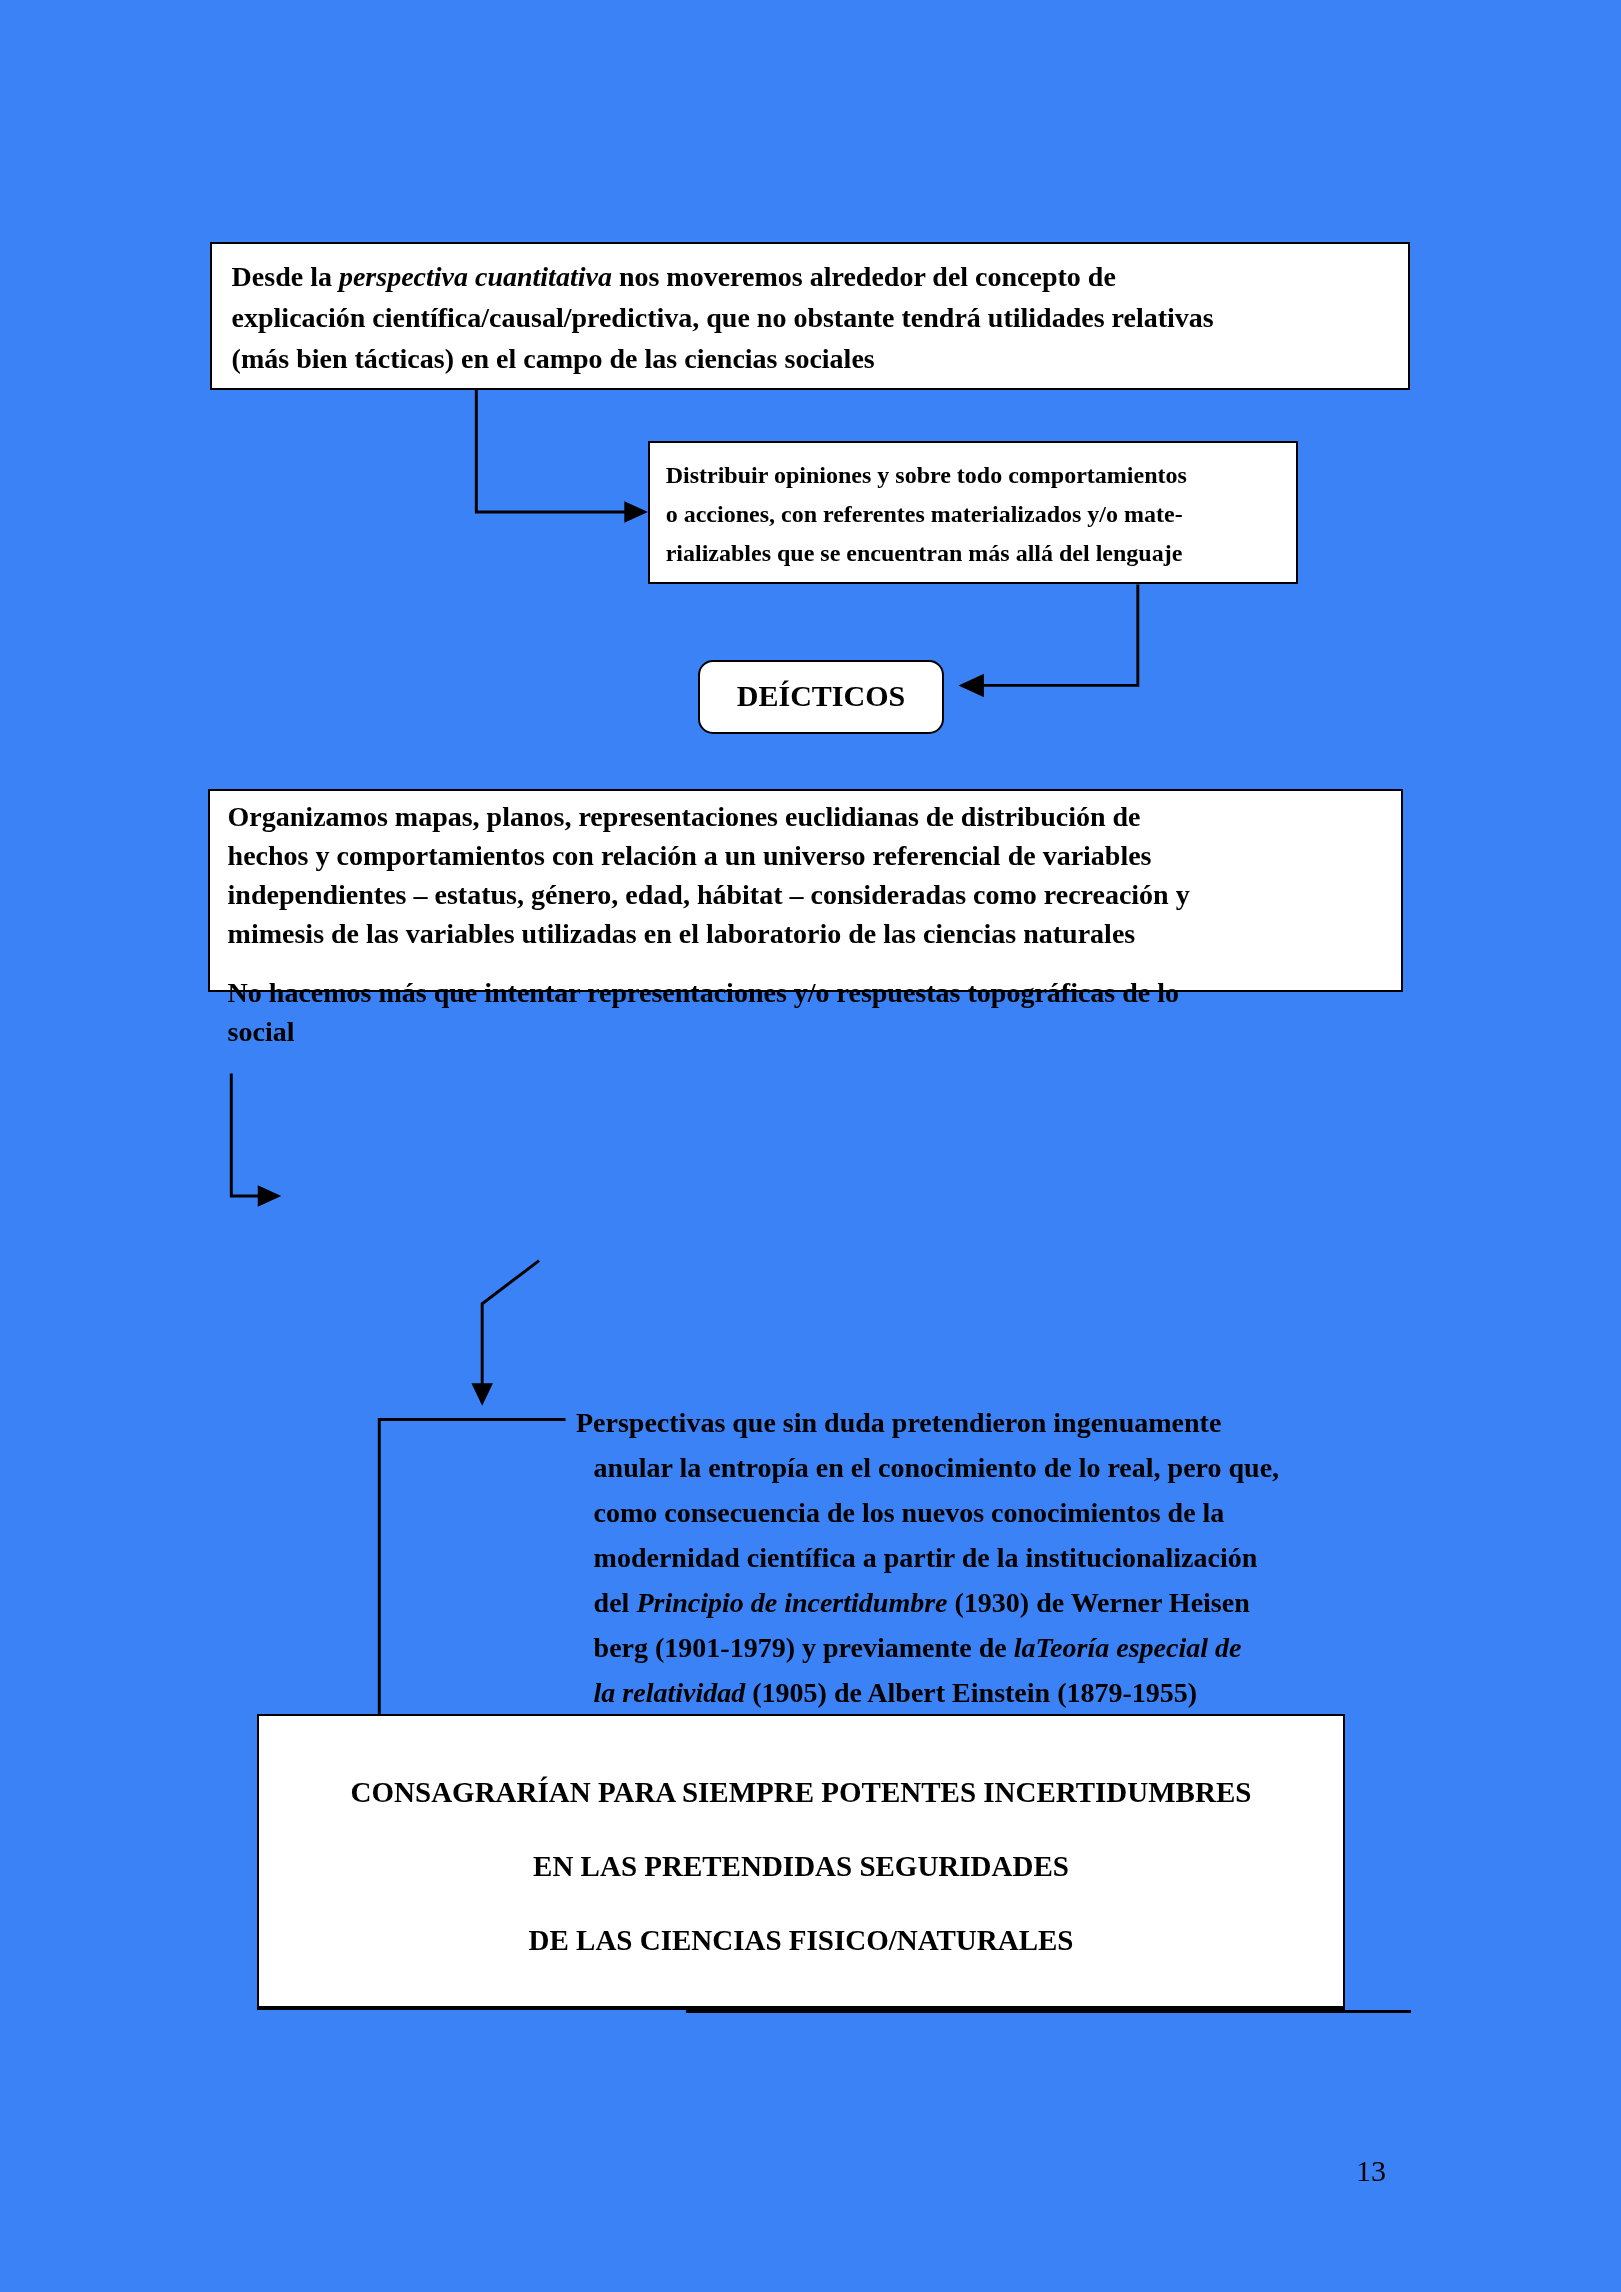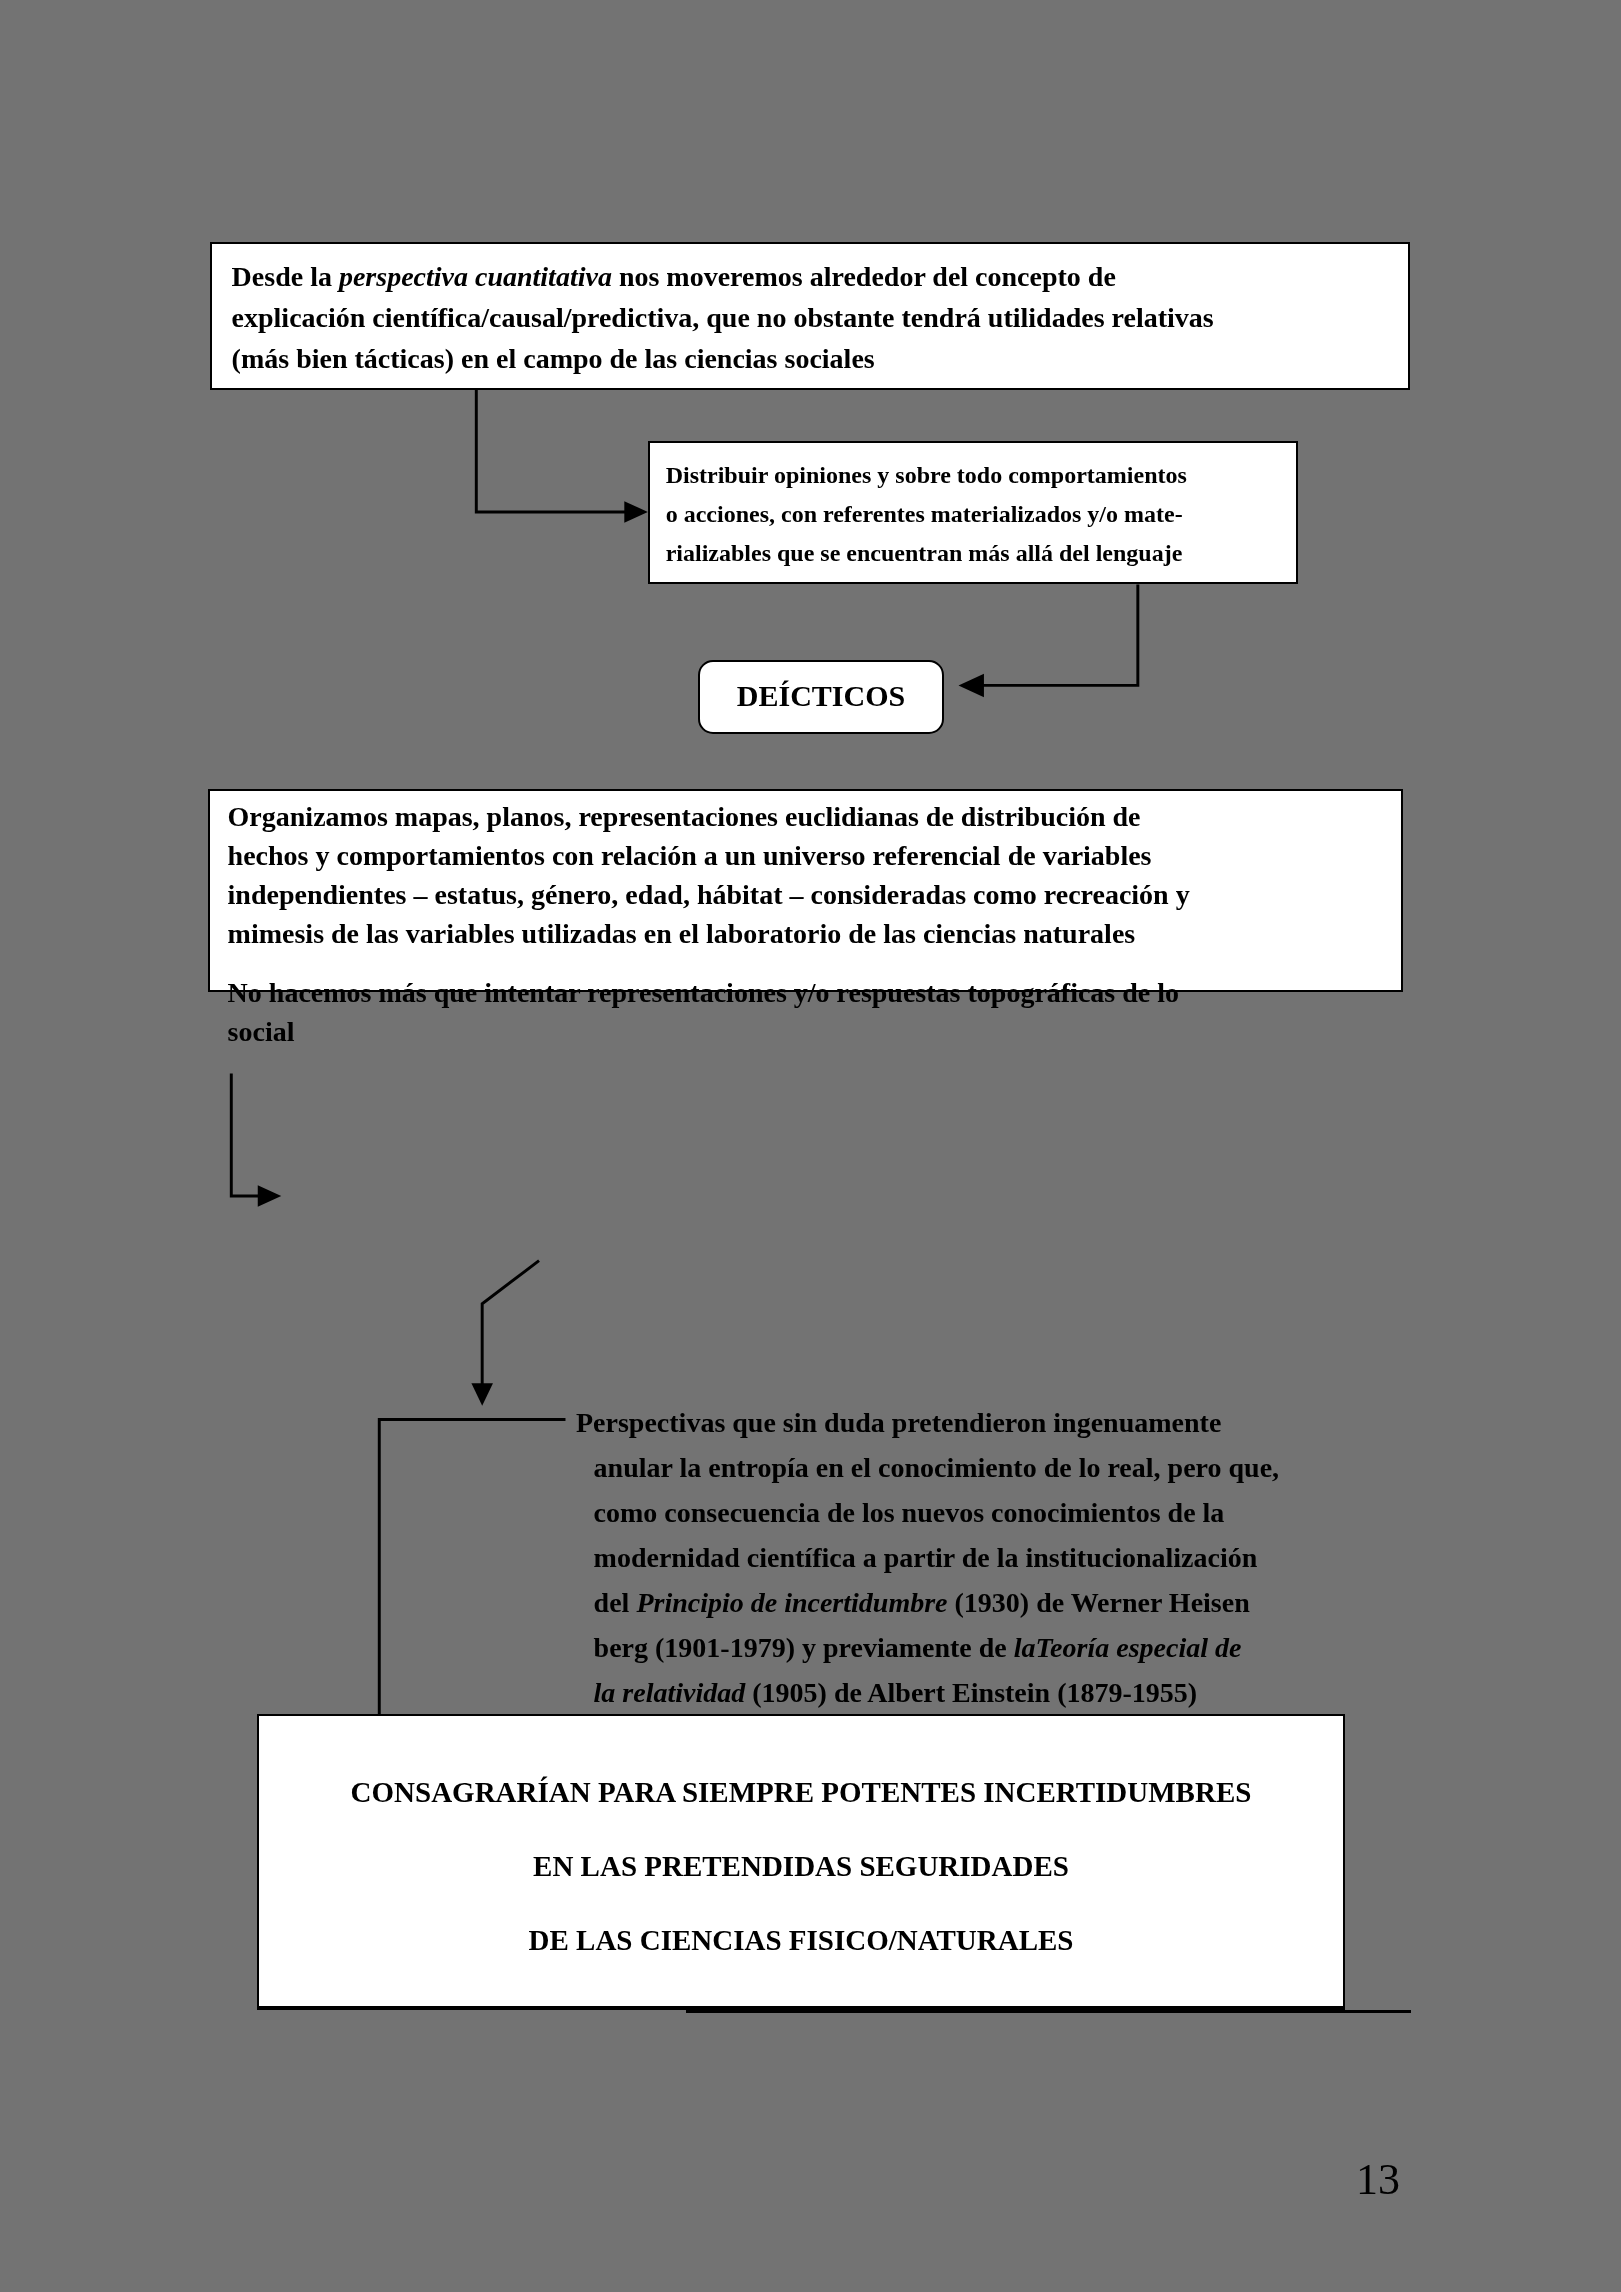--- a/index.html
+++ b/index.html
@@ -1,19 +1,19 @@
 <!DOCTYPE html>
 <html><head>
 <meta charset="utf-8">
 <style>
   html,body { margin:0; padding:0; background:#ffffff; }
   .page {
     position:relative;
     width:1621px; height:2293px;
-    background:#737373;
+    background:#3b82f6;
     color:#000;
     font-family:"Liberation Serif", serif;
     overflow:hidden;
   }
   .fbox {
     position:absolute;
     box-sizing:border-box;
     border:2.9px solid #000;
     font-weight:bold;
     background:#fff;
@@ -39,21 +39,21 @@
   .persp .ln:not(:first-child) { padding-left:17.6px; }
   .final { left:257px; top:1714px; width:1088px; height:296px;
            border-bottom-width:4.9px;
            padding-top:39px; font-size:29px; line-height:74px; text-align:center; }
   .final-artifact {
     position:absolute; left:686px; top:2010px; width:725px; height:2.9px;
     background:#000;
   }
   .pageno {
     position:absolute; left:1356px; top:2154px;
-    font-size:44px; font-weight:normal;
+    font-size:30px; font-weight:normal;
   }
   svg.connectors {
     position:absolute; left:0; top:0;
     pointer-events:none;
   }
 </style>
 </head>
 <body>
 
 <div class="page">

